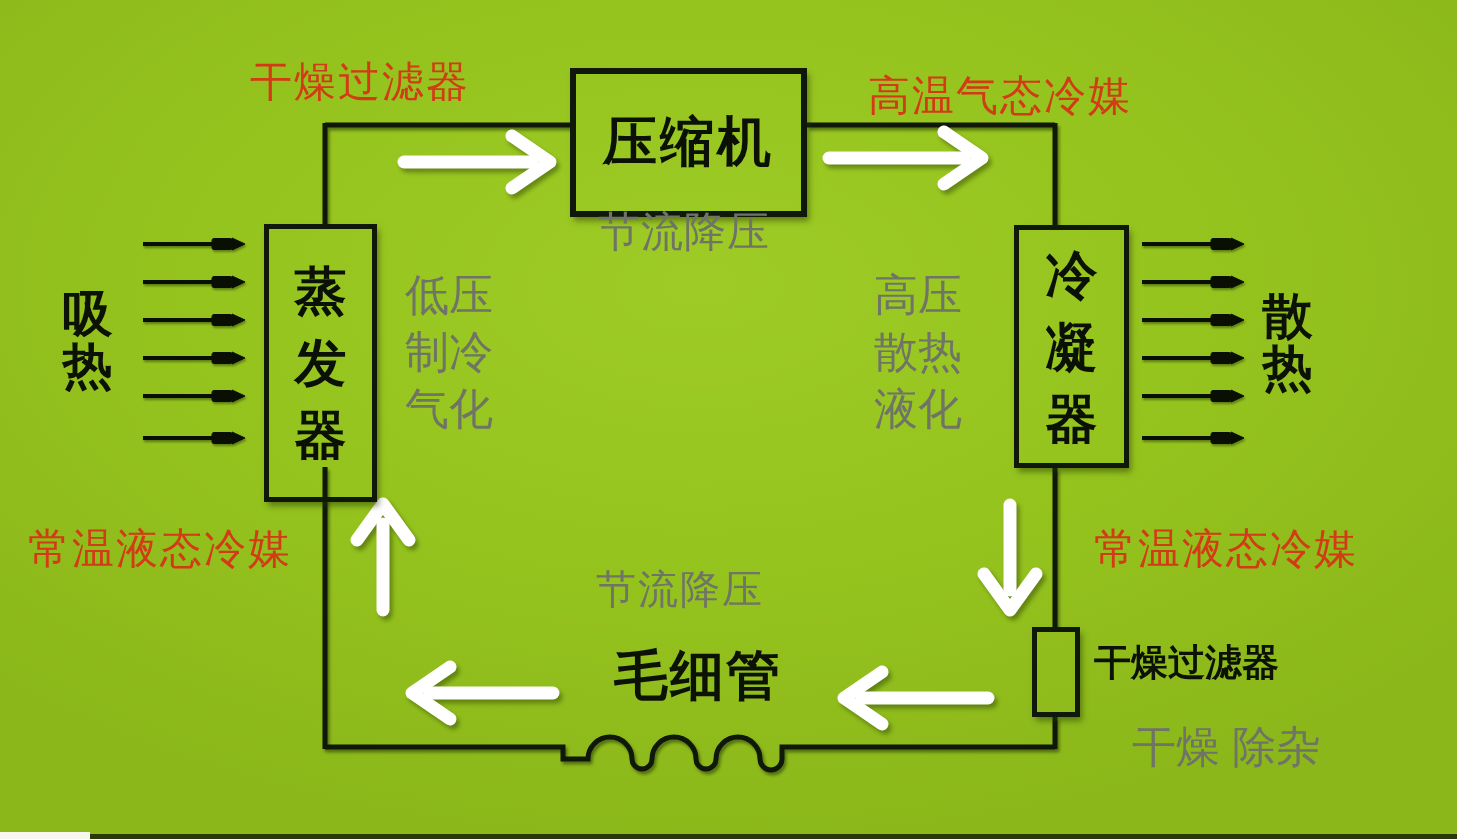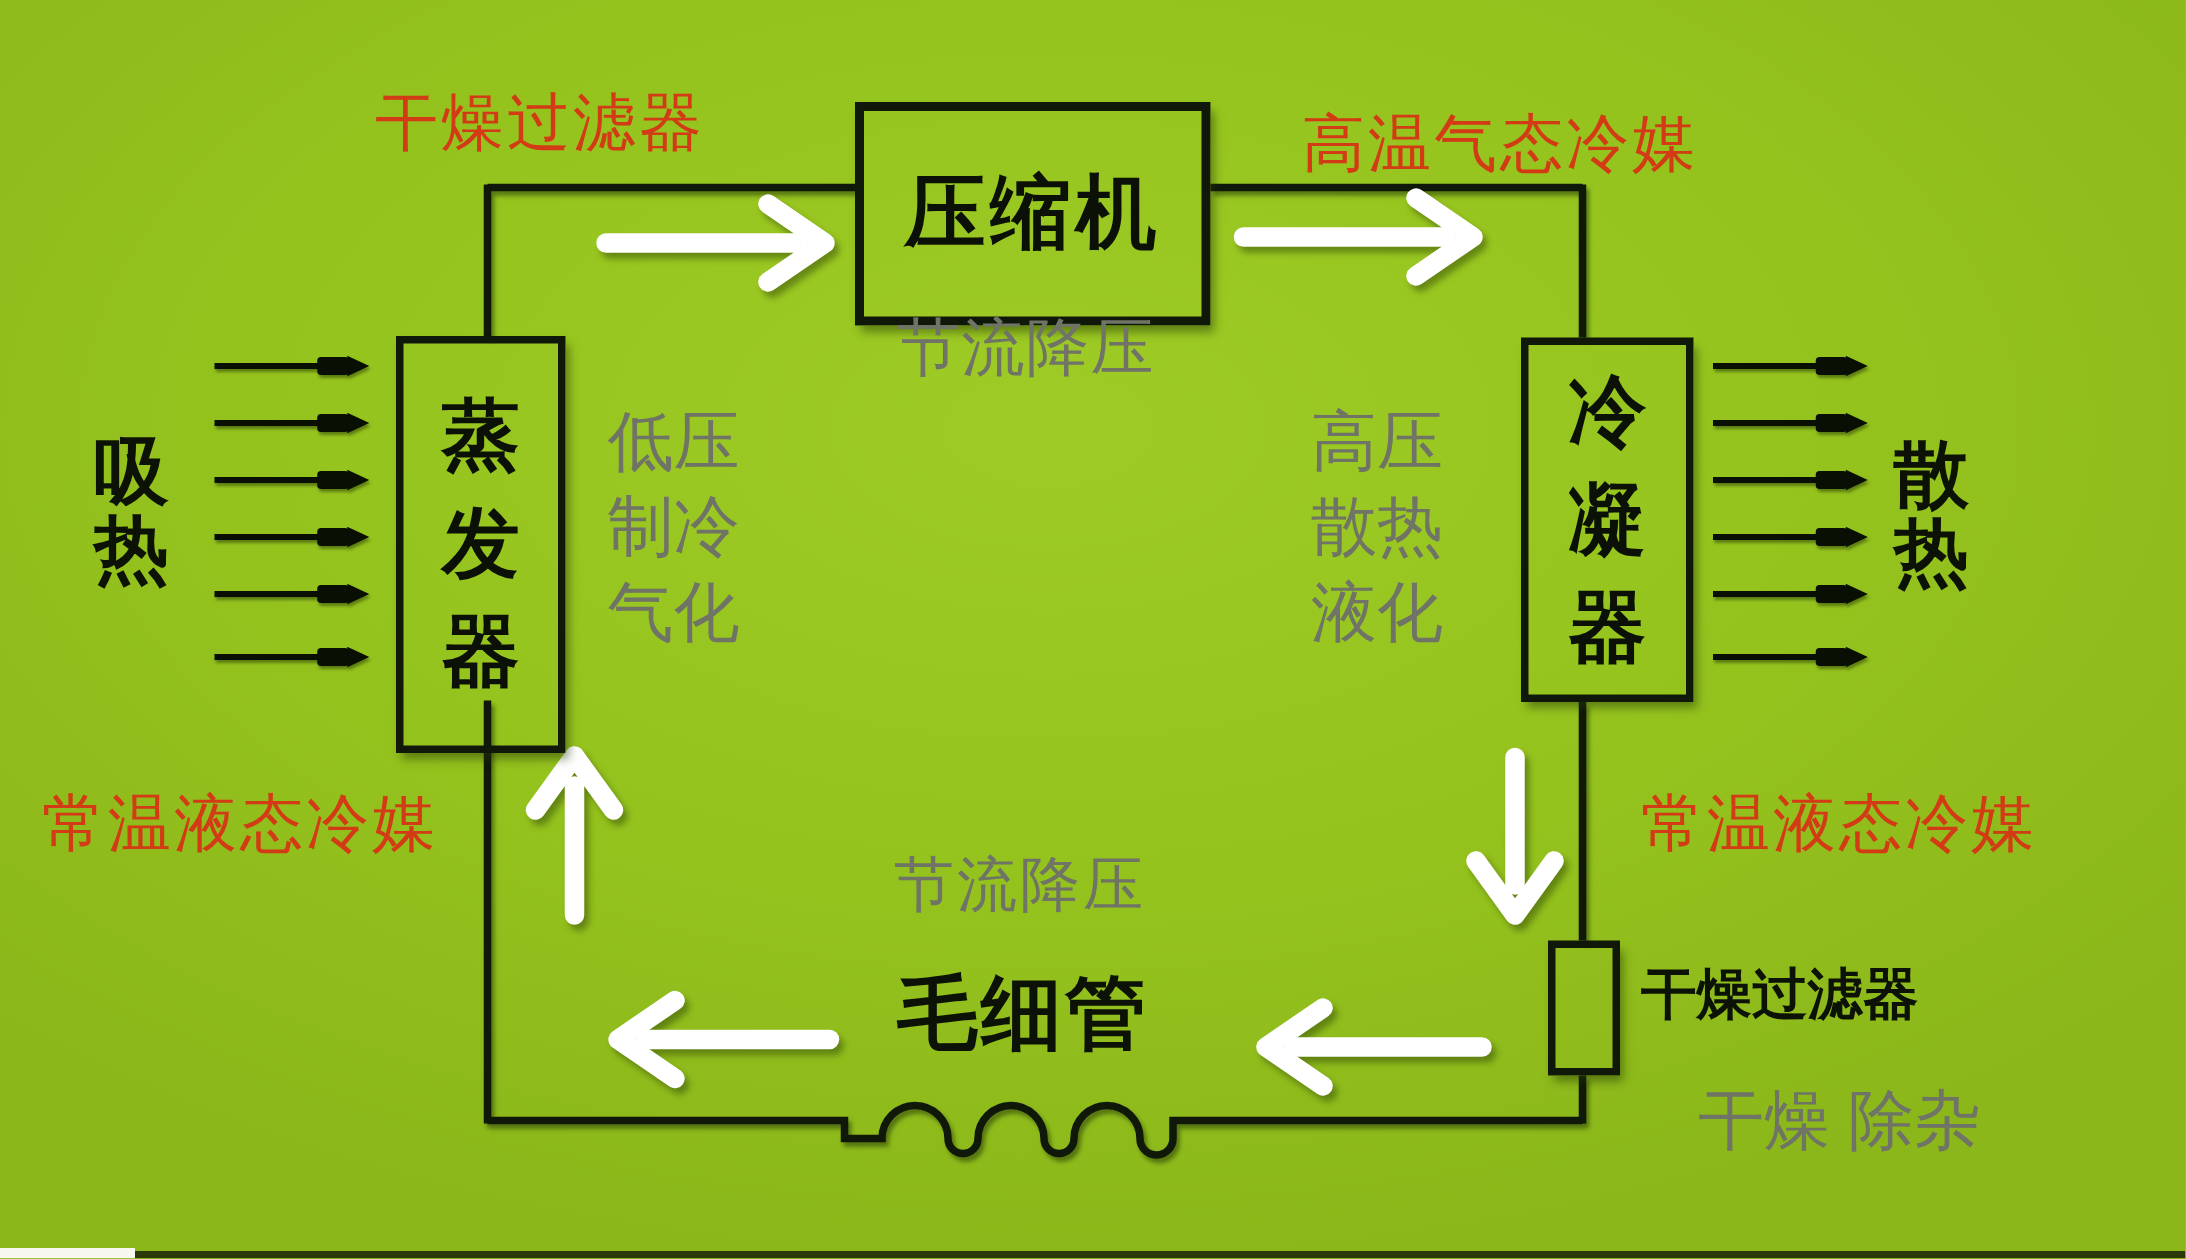--- a/index.html
+++ b/index.html
@@ -173,21 +173,21 @@
   <div class="lbl gray" style="left:598px; top:204px; font-size:42px; letter-spacing:1px;">节流降压</div>
   <div class="lbl gray" style="left:405px; top:266px; font-size:44px; line-height:57px;">低压
 制冷
 气化</div>
   <div class="lbl gray" style="left:874px; top:266px; font-size:44px; line-height:57px;">高压
 散热
 液化</div>
   <div class="lbl gray" style="left:596px; top:562px; font-size:40px; letter-spacing:2px;">节流降压</div>
   <div class="lbl gray" style="left:1132px; top:718px; font-size:44px;">干燥 除杂</div>
 
-  <div class="lbl black" style="left:598px; top:640px; font-size:54px; font-weight:bold; letter-spacing:2px;text-align:center;">毛细管</div>
+  <div class="lbl black" style="left:614px; top:640px; font-size:54px; font-weight:bold; letter-spacing:2px;text-align:center;">毛细管</div>
   <div class="lbl black" style="left:1094px; top:638px; font-size:37px; font-weight:bold;">干燥过滤器</div>
 
   <div class="lbl black vlabel" style="left:60px; top:288px; font-size:50px; line-height:52px; font-weight:600;">吸热</div>
   <div class="lbl black vlabel" style="left:1260px; top:290px; font-size:50px; line-height:52px; font-weight:600;">散热</div>
 
   <div class="strip-white"></div>
   <div class="strip-dark"></div>
 </div>
 
 </body></html>

